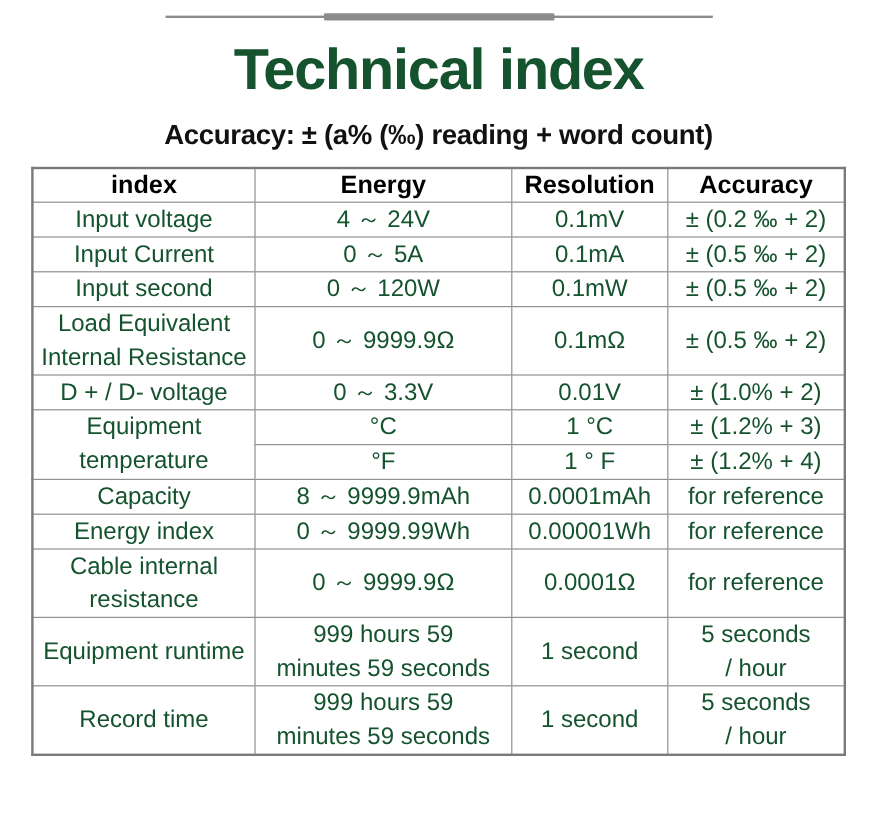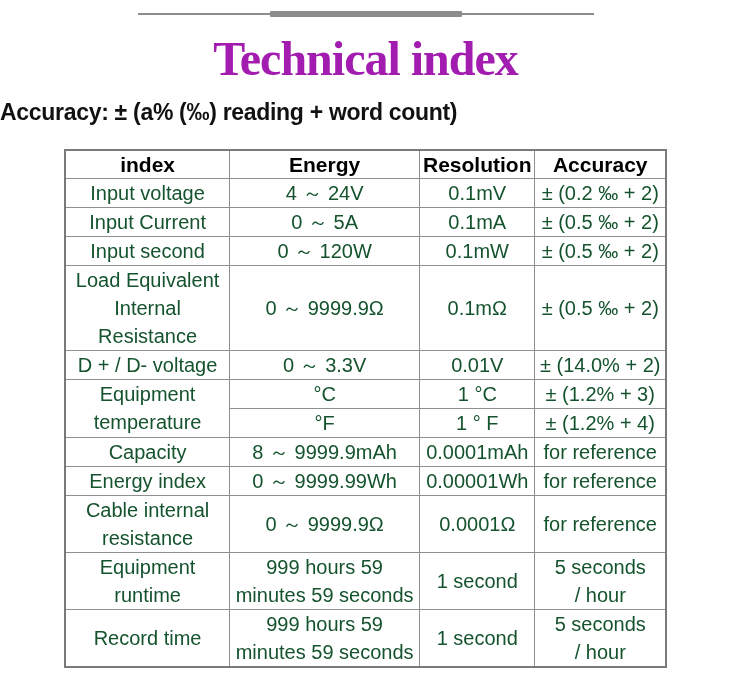--- a/index.html
+++ b/index.html
@@ -34,29 +34,30 @@
   }
   .title {
     text-align: center;
     font-size: 48px;
     font-weight: 700;
     line-height: 1.1;
     margin: 18px 0 0 0;
     letter-spacing: -1px;
   }
   .subtitle {
+    text-align: center;
     font-size: 23px;
     font-weight: 700;
     color: #111111;
     margin-top: 13px;
     letter-spacing: -0.3px;
   }
   table.spec {
-    width: 603px;
-    margin: 23px auto 0 auto;
+    width: 679px;
+    margin: 13px auto 0 auto;
     border-collapse: collapse;
     table-layout: fixed;
     border: 2px solid #7a7a7a;
   }
   table.spec th,
   table.spec td {
     border: 1px solid #8f8f8f;
     text-align: center;
     vertical-align: middle;
     padding: 0 2px;
@@ -81,21 +82,21 @@
   col.c3 { width: 19.2%; }
   col.c4 { width: 21.8%; }
 </style>
 </head>
 <body>
 
 <div class="divider">
   <span class="thick"></span>
 </div>
 
-<h1 class="title" style="color: #a21caf; font-family: Liberation Serif, serif;">Technical index</h1>
+<h1 class="title" style="color: #14532d;">Technical index</h1>
 
 <div class="subtitle">Accuracy: ± (a% (‰) reading + word count)</div>
 
 <table class="spec">
   <colgroup>
     <col class="c1">
       <col class="c2">
       <col class="c3">
       <col class="c4">
   </colgroup>
@@ -130,21 +131,21 @@
         <td>Load Equivalent
 Internal Resistance</td>
         <td>0 ～ 9999.9Ω</td>
         <td>0.1mΩ</td>
         <td>± (0.5 ‰ + 2)</td>
       </tr>
       <tr>
         <td>D + / D- voltage</td>
         <td>0 ～ 3.3V</td>
         <td>0.01V</td>
-        <td>± (14.0% + 2)</td>
+        <td>± (1.0% + 2)</td>
       </tr>
       <tr>
         <td rowspan="2">Equipment
 temperature</td>
         <td>°C</td>
         <td>1 °C</td>
         <td>± (1.2% + 3)</td>
       </tr>
       <tr>
         <td>°F</td>

